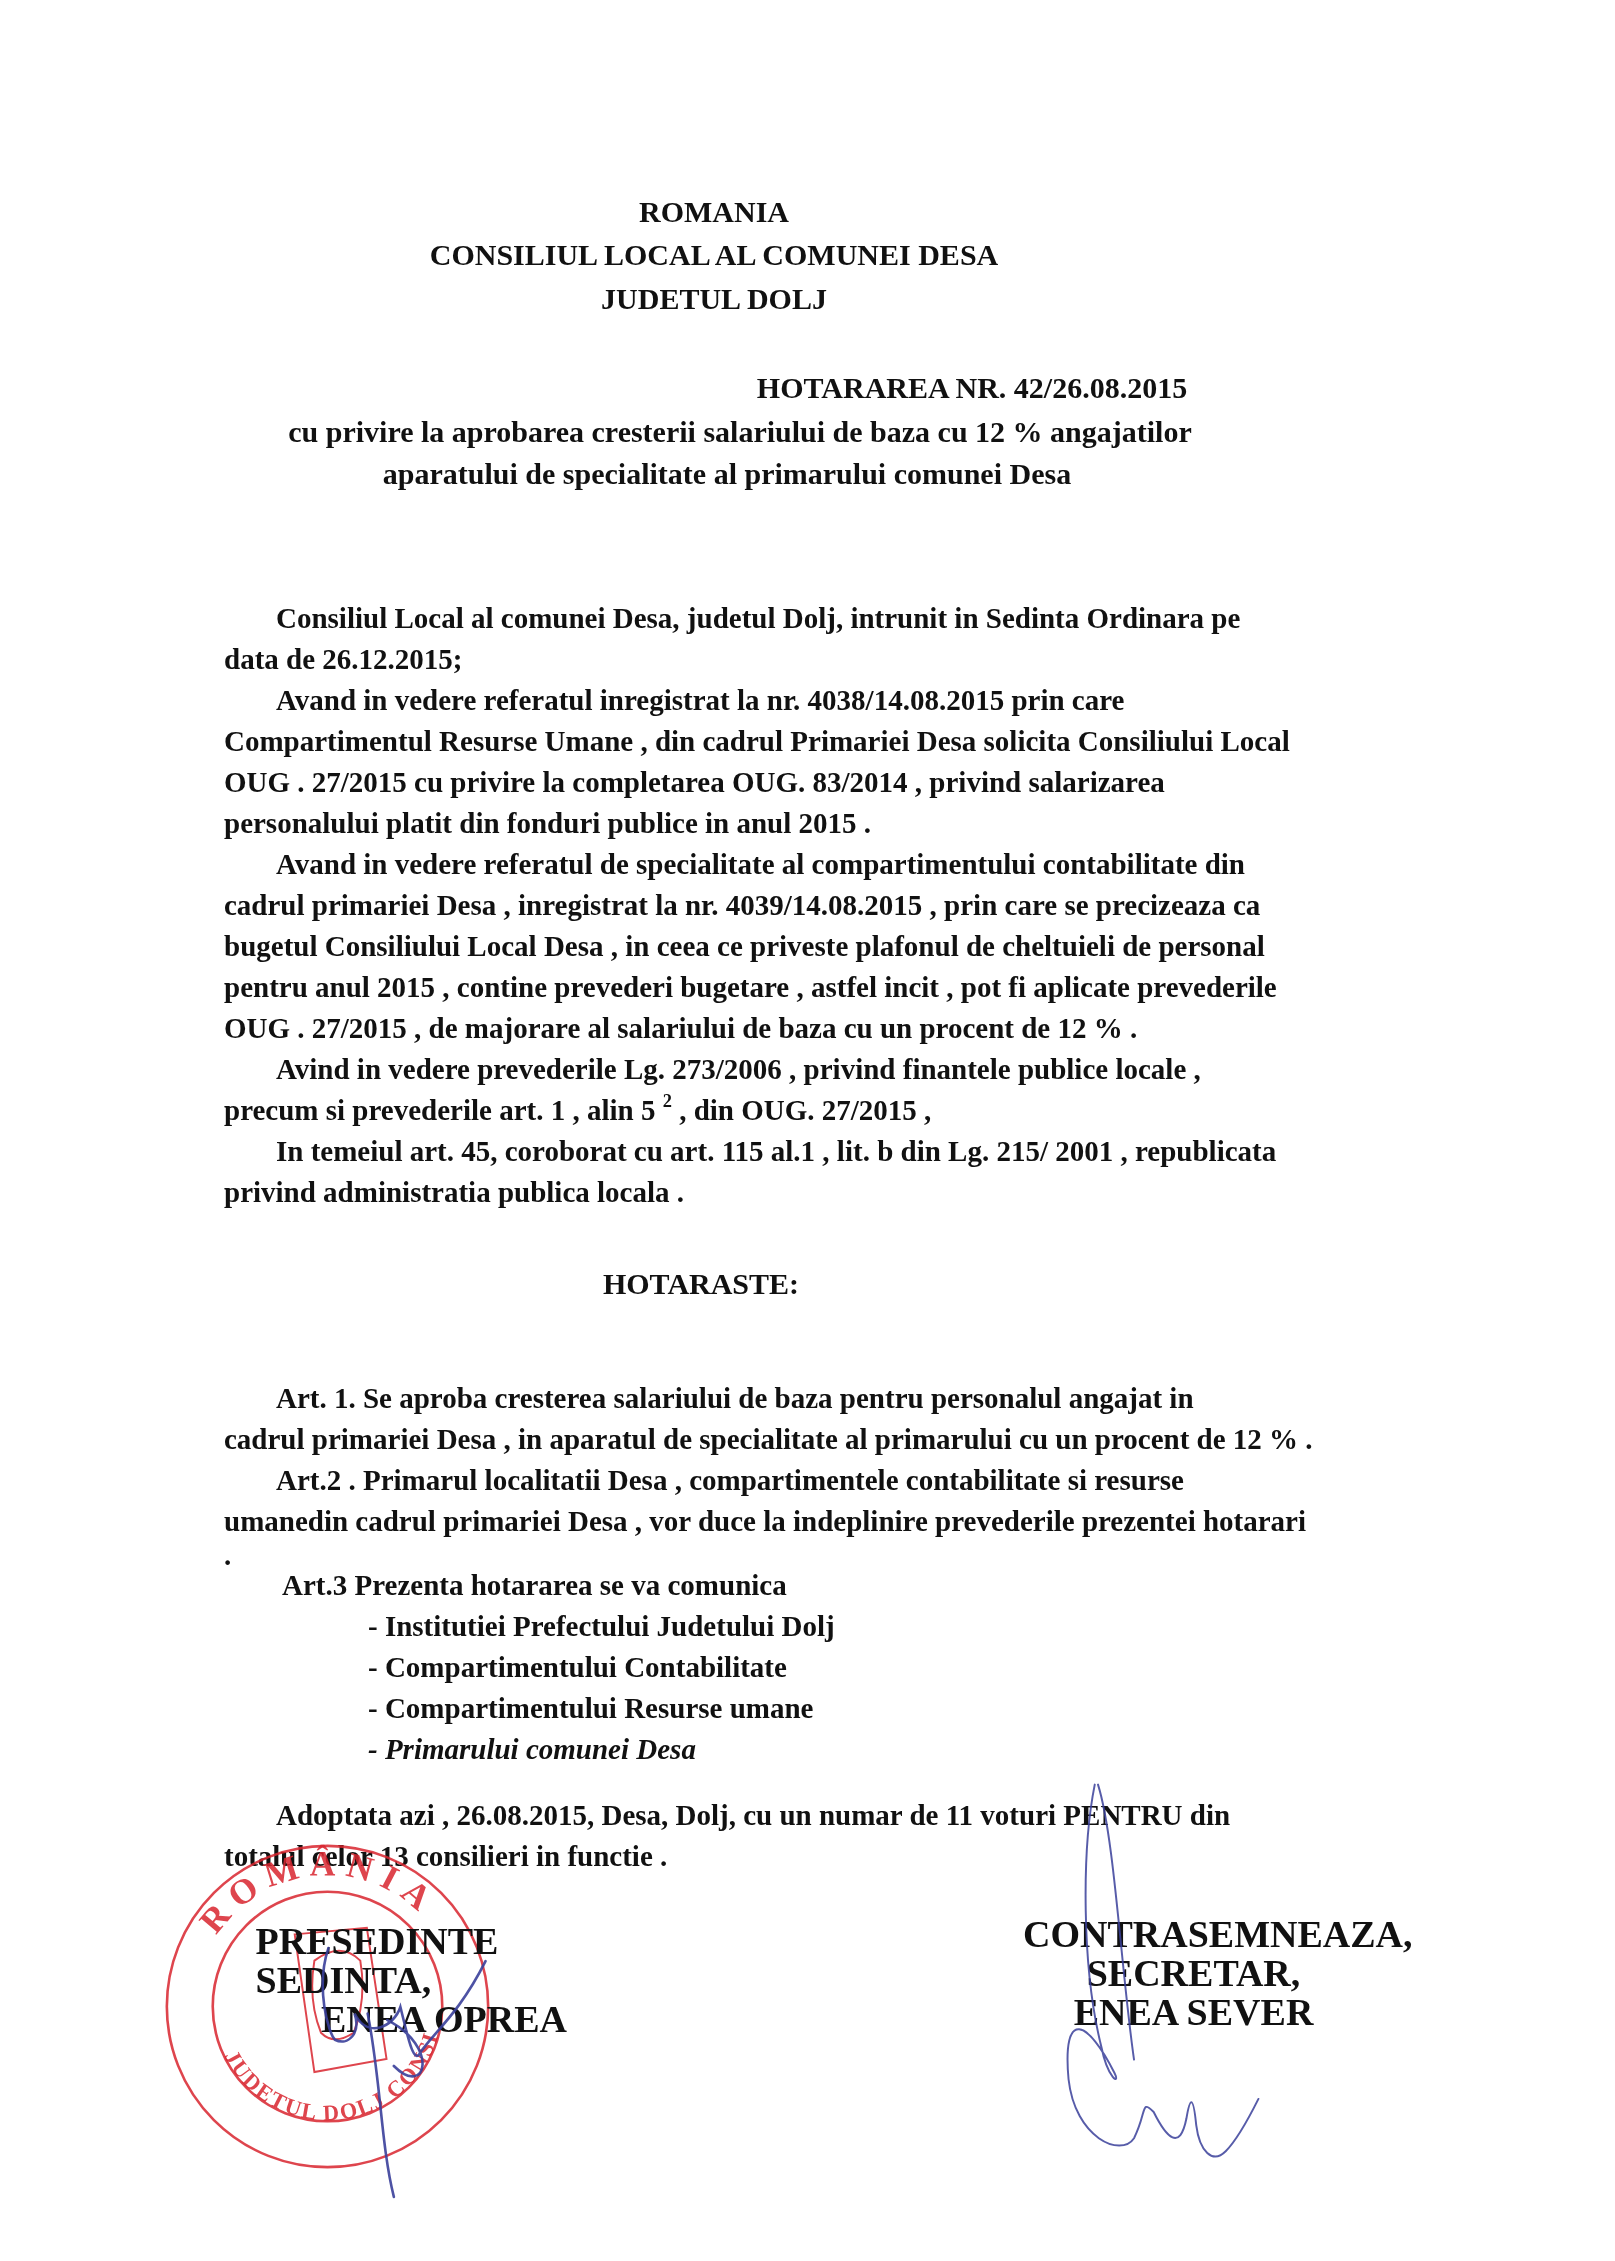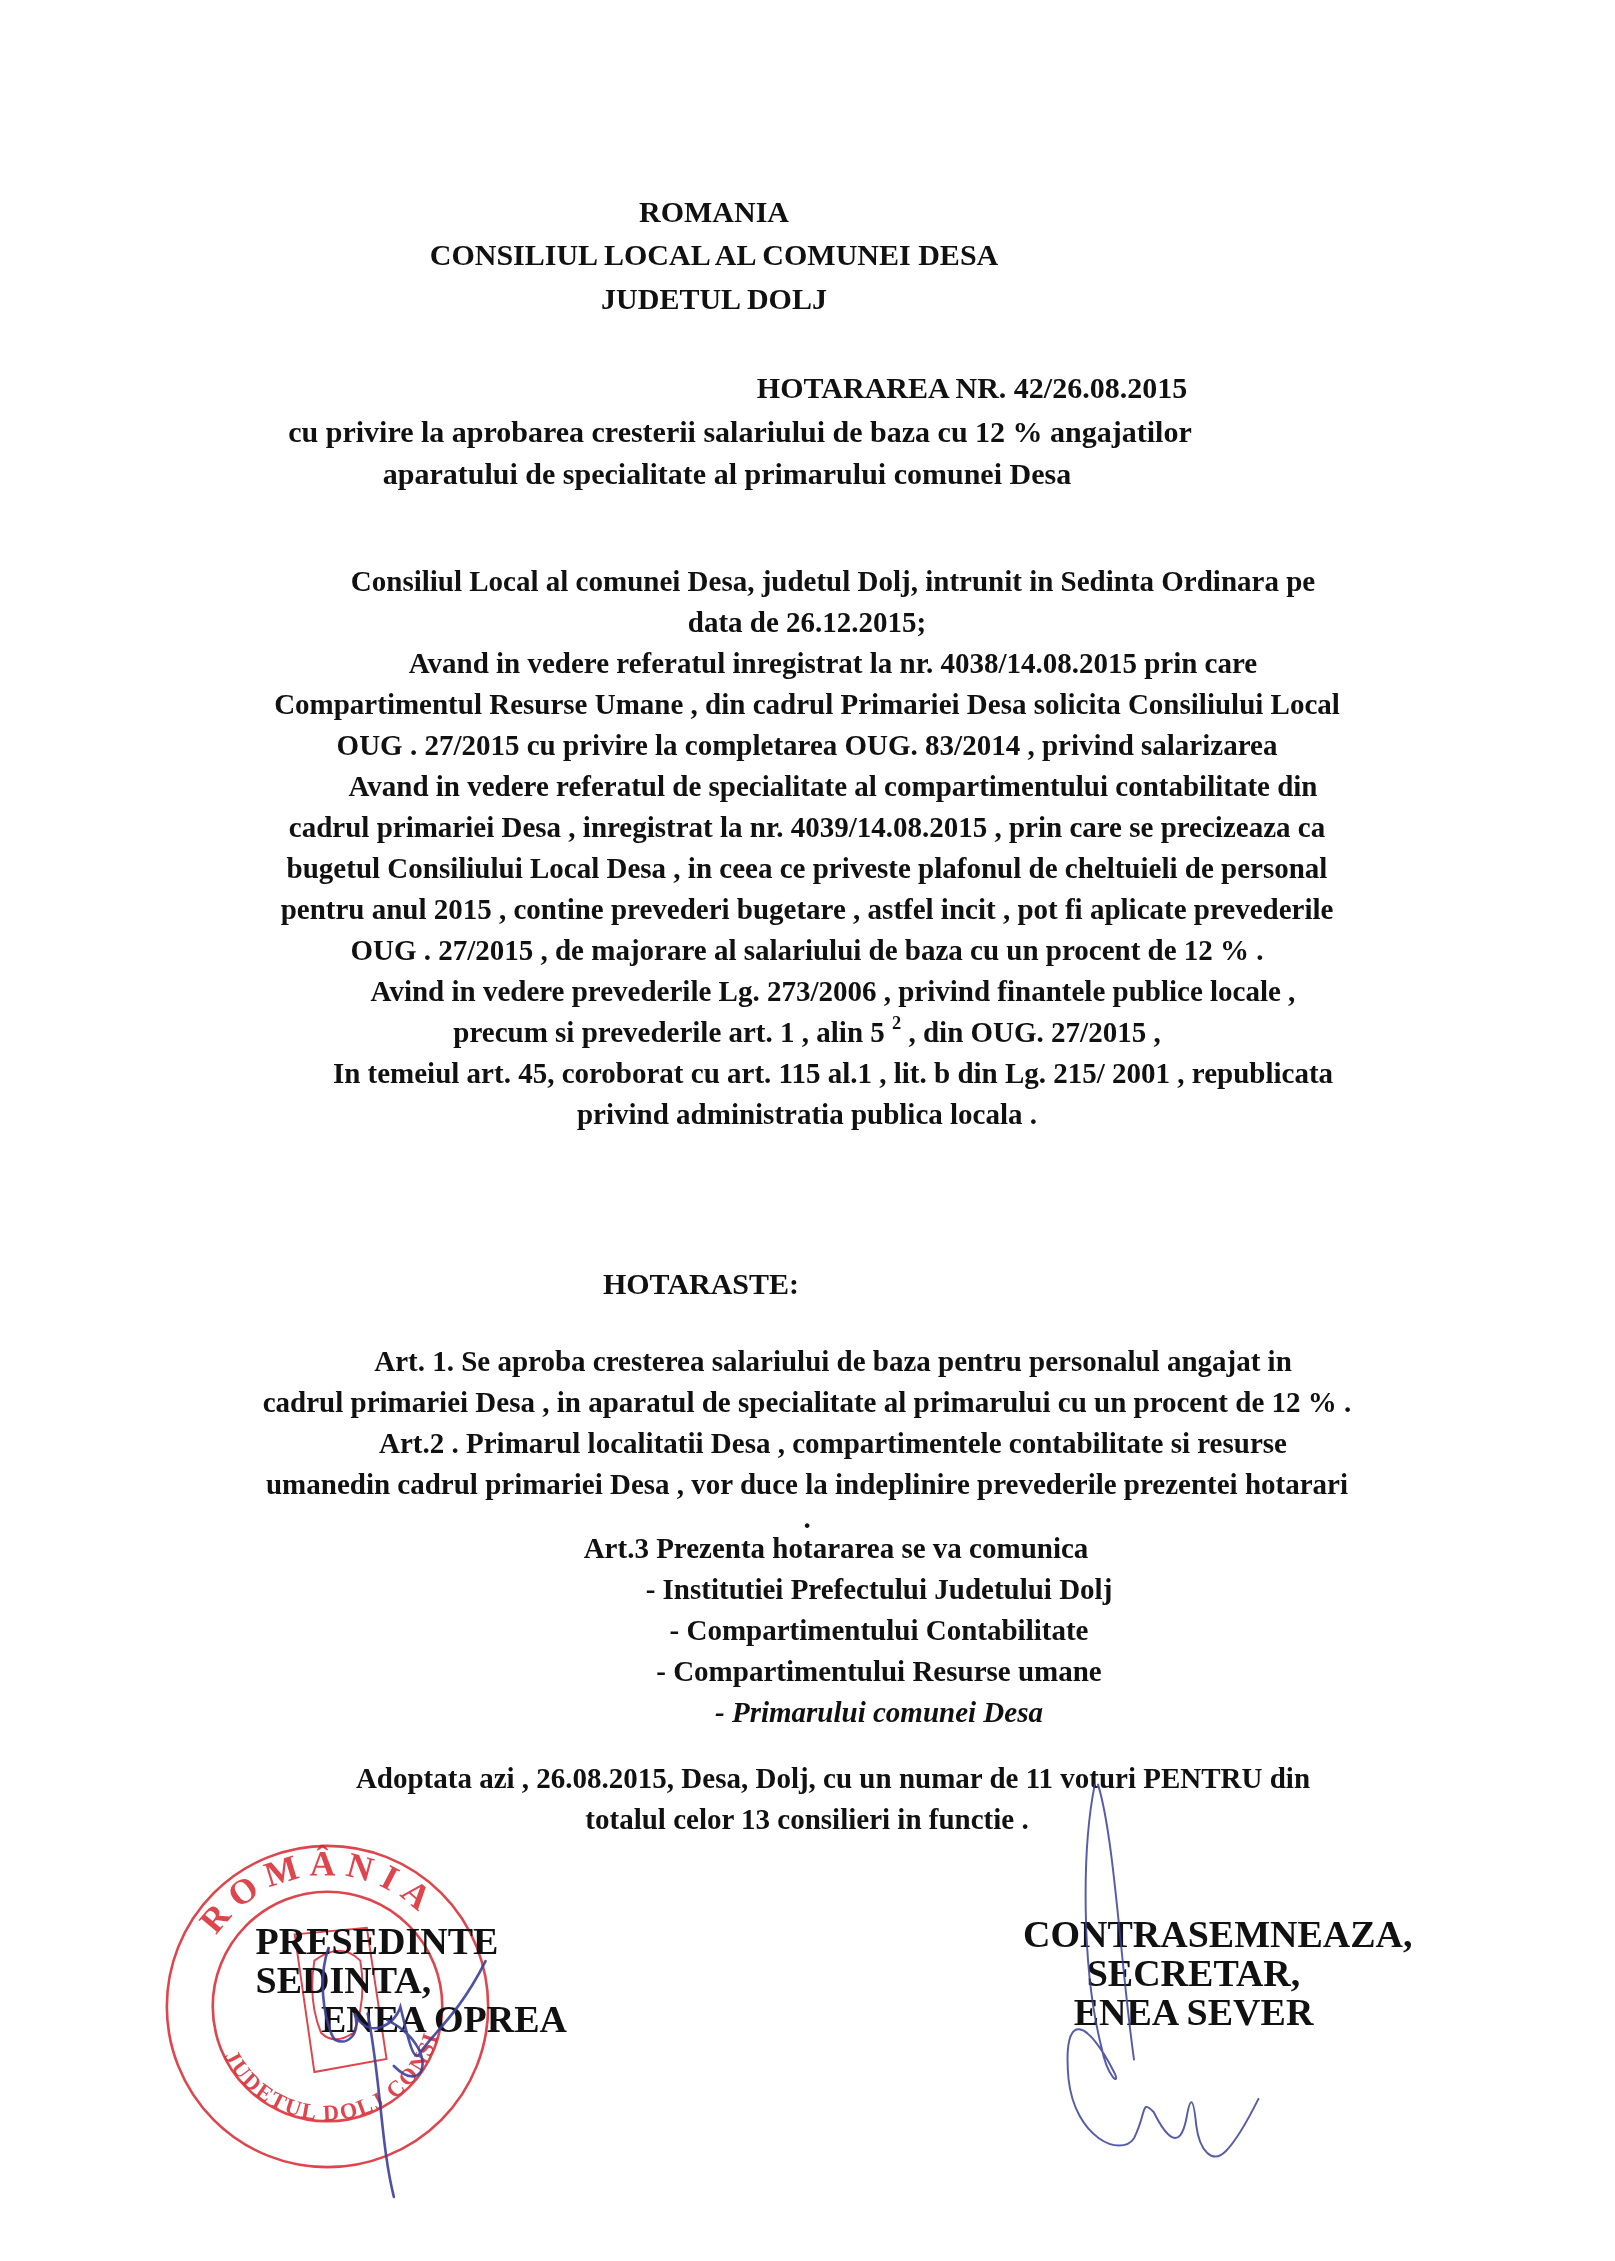--- a/index.html
+++ b/index.html
@@ -6,22 +6,22 @@
   body {
     width: 1616px; height: 2261px; position: relative; overflow: hidden;
     font-family: "Liberation Serif", "DejaVu Serif", serif;
     font-weight: bold; color: #111111;
   }
   .page { position: absolute; left: 0; top: 0; width: 1616px; height: 2261px; }
   .center { position: absolute; left: 0; width: 1428px; text-align: center; }
   .hdr { font-size: 30px; line-height: 43px; }
   .title-line { font-size: 30px; line-height: 42px; }
   .body-text {
-    position: absolute; left: 230px; width: 1154px;
-    font-size: 29px; line-height: 41px; text-align: center;
+    position: absolute; left: 224px; width: 1154px;
+    font-size: 29px; line-height: 41px; text-align: left; margin-top: 37px;
   }
   .line { display: block; white-space: nowrap; }
   .list-item { display: block; white-space: nowrap; padding-left: 275px; }
   sup { font-size: 18.4px; vertical-align: 13px; line-height: 0; }
   .sig-block { position: absolute; font-size: 38px; line-height: 39px; text-align: center; font-family: "Liberation Serif", serif; }
   .stamp { position: absolute; left: 157px; top: 1836px; width: 341px; height: 341px; }
   .sig-left { position: absolute; left: 289px; top: 1935px; width: 249px; height: 275px; }
   .sig-right { position: absolute; left: 1062px; top: 1771px; width: 275px; height: 407px; }
 </style>
 </head>
@@ -36,20 +36,21 @@
   <div class="center title-line" style="top:367px; left:164px; width:1616px;">HOTARAREA NR. 42/26.08.2015</div>
   <div class="center title-line" style="top:411px; left:26px;">cu privire la aprobarea cresterii salariului de baza cu 12 % angajatilor</div>
   <div class="center title-line" style="top:453px; left:13px;">aparatului de specialitate al primarului comunei Desa</div>
 
   <div class="body-text" style="top:561px;">
     <span class="line" style="padding-left:52px;">Consiliul Local al comunei Desa, judetul Dolj, intrunit in Sedinta Ordinara pe</span>
     <span class="line">data de 26.12.2015;</span>
     <span class="line" style="padding-left:52px;">Avand in vedere referatul inregistrat la nr. 4038/14.08.2015 prin care</span>
     <span class="line">Compartimentul Resurse Umane  , din cadrul Primariei Desa  solicita Consiliului Local</span>
     <span class="line">OUG . 27/2015 cu privire la completarea OUG. 83/2014 , privind salarizarea</span>
+    <span class="line">personalului platit din fonduri publice in anul 2015 .</span>
     <span class="line" style="padding-left:52px;">Avand in vedere  referatul de specialitate al compartimentului contabilitate din</span>
     <span class="line">cadrul primariei Desa , inregistrat la nr. 4039/14.08.2015 , prin care se precizeaza ca</span>
     <span class="line">bugetul Consiliului Local Desa , in ceea ce priveste plafonul de cheltuieli de personal</span>
     <span class="line">pentru anul 2015 , contine prevederi bugetare , astfel incit , pot fi aplicate prevederile</span>
     <span class="line">OUG . 27/2015 , de majorare al salariului de baza cu un procent de 12 % .</span>
     <span class="line" style="padding-left:52px;">Avind in vedere prevederile Lg. 273/2006 , privind finantele publice locale ,</span>
     <span class="line"><span>precum si prevederile art. 1 , alin 5</span> <sup>2</sup> <span>, din OUG. 27/2015 ,</span></span>
     <span class="line" style="padding-left:52px;">In temeiul art. 45, coroborat cu art. 115 al.1 , lit. b din Lg. 215/ 2001 , republicata</span>
     <span class="line">privind administratia publica locala .</span>
   </div>

